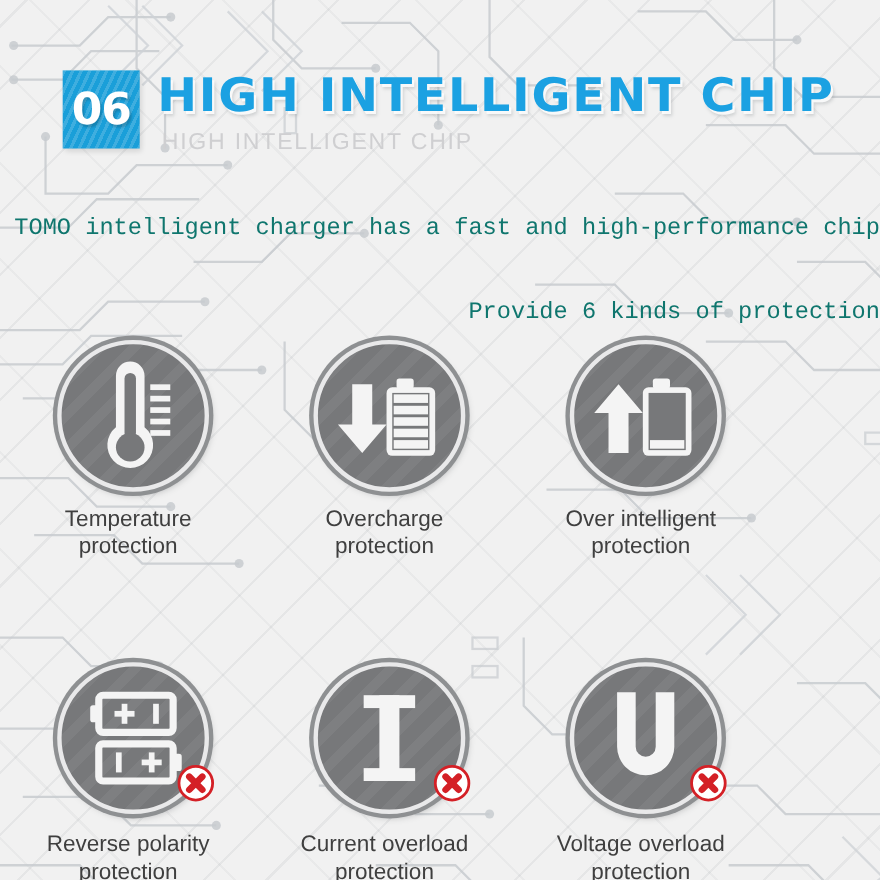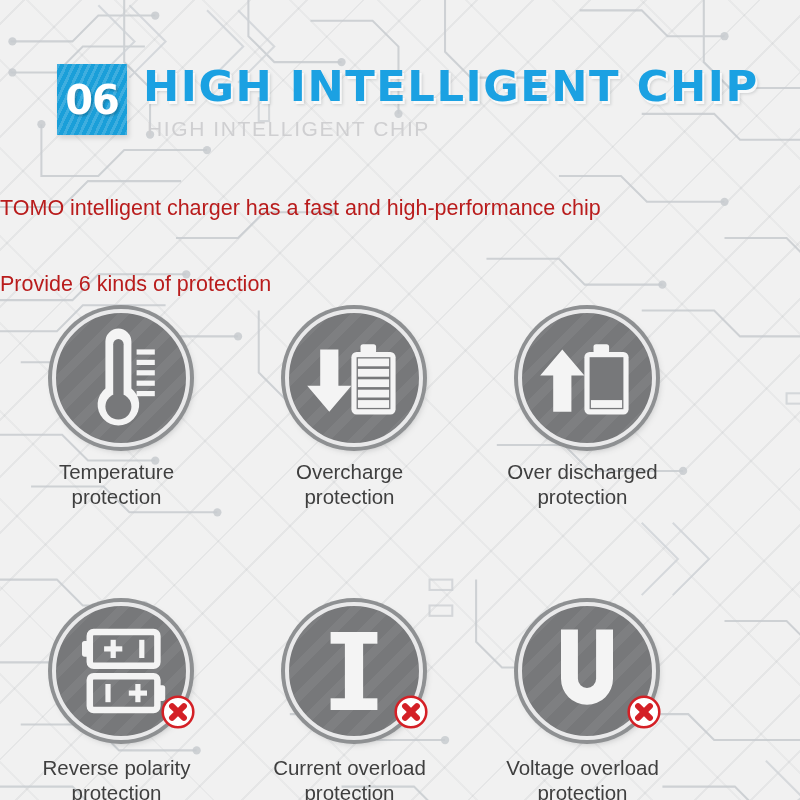--- a/index.html
+++ b/index.html
@@ -59,22 +59,22 @@
   .ghost-title{
     position:absolute;left:147px;top:117px;
     font-family:"Liberation Sans", sans-serif;
     font-size:21px;letter-spacing:1.6px;
     color:#cfcfd1;white-space:nowrap;
   }
 
   
   .lead{
     position:absolute;left:0;top:192px;width:800px;
-    text-align:left;color:#b91c1c;
-    font-family:Liberation Sans, sans-serif;
+    text-align:right;color:#0f766e;
+    font-family:Liberation Mono, monospace;
     font-size:21.5px;line-height:32px;
   }
   .lead .l2{display:block;margin-top:44px;}
 
   
   .grid{position:absolute;left:0;top:300px;width:800px;}
   .row{display:flex;}
   .row.r2{margin-top:84px;}
   .cell{
     width:233px;display:flex;flex-direction:column;align-items:center;
@@ -278,21 +278,21 @@
               </g>
               <g fill="#77787a">
                 <rect x="52" y="34" width="26" height="40"></rect>
               </g>
               <g fill="#f4f4f4">
                 <rect x="53" y="67" width="24" height="6"></rect>
               </g>
             </svg>
           </div>
         </div>
-        <div class="caption">Over discharged
+        <div class="caption">Over intelligent
 protection</div>
       </div>
 
     </div>
 
     <div class="row r2">
 
       <div class="cell">
         <div class="circle-wrap">
           <div class="circle">

